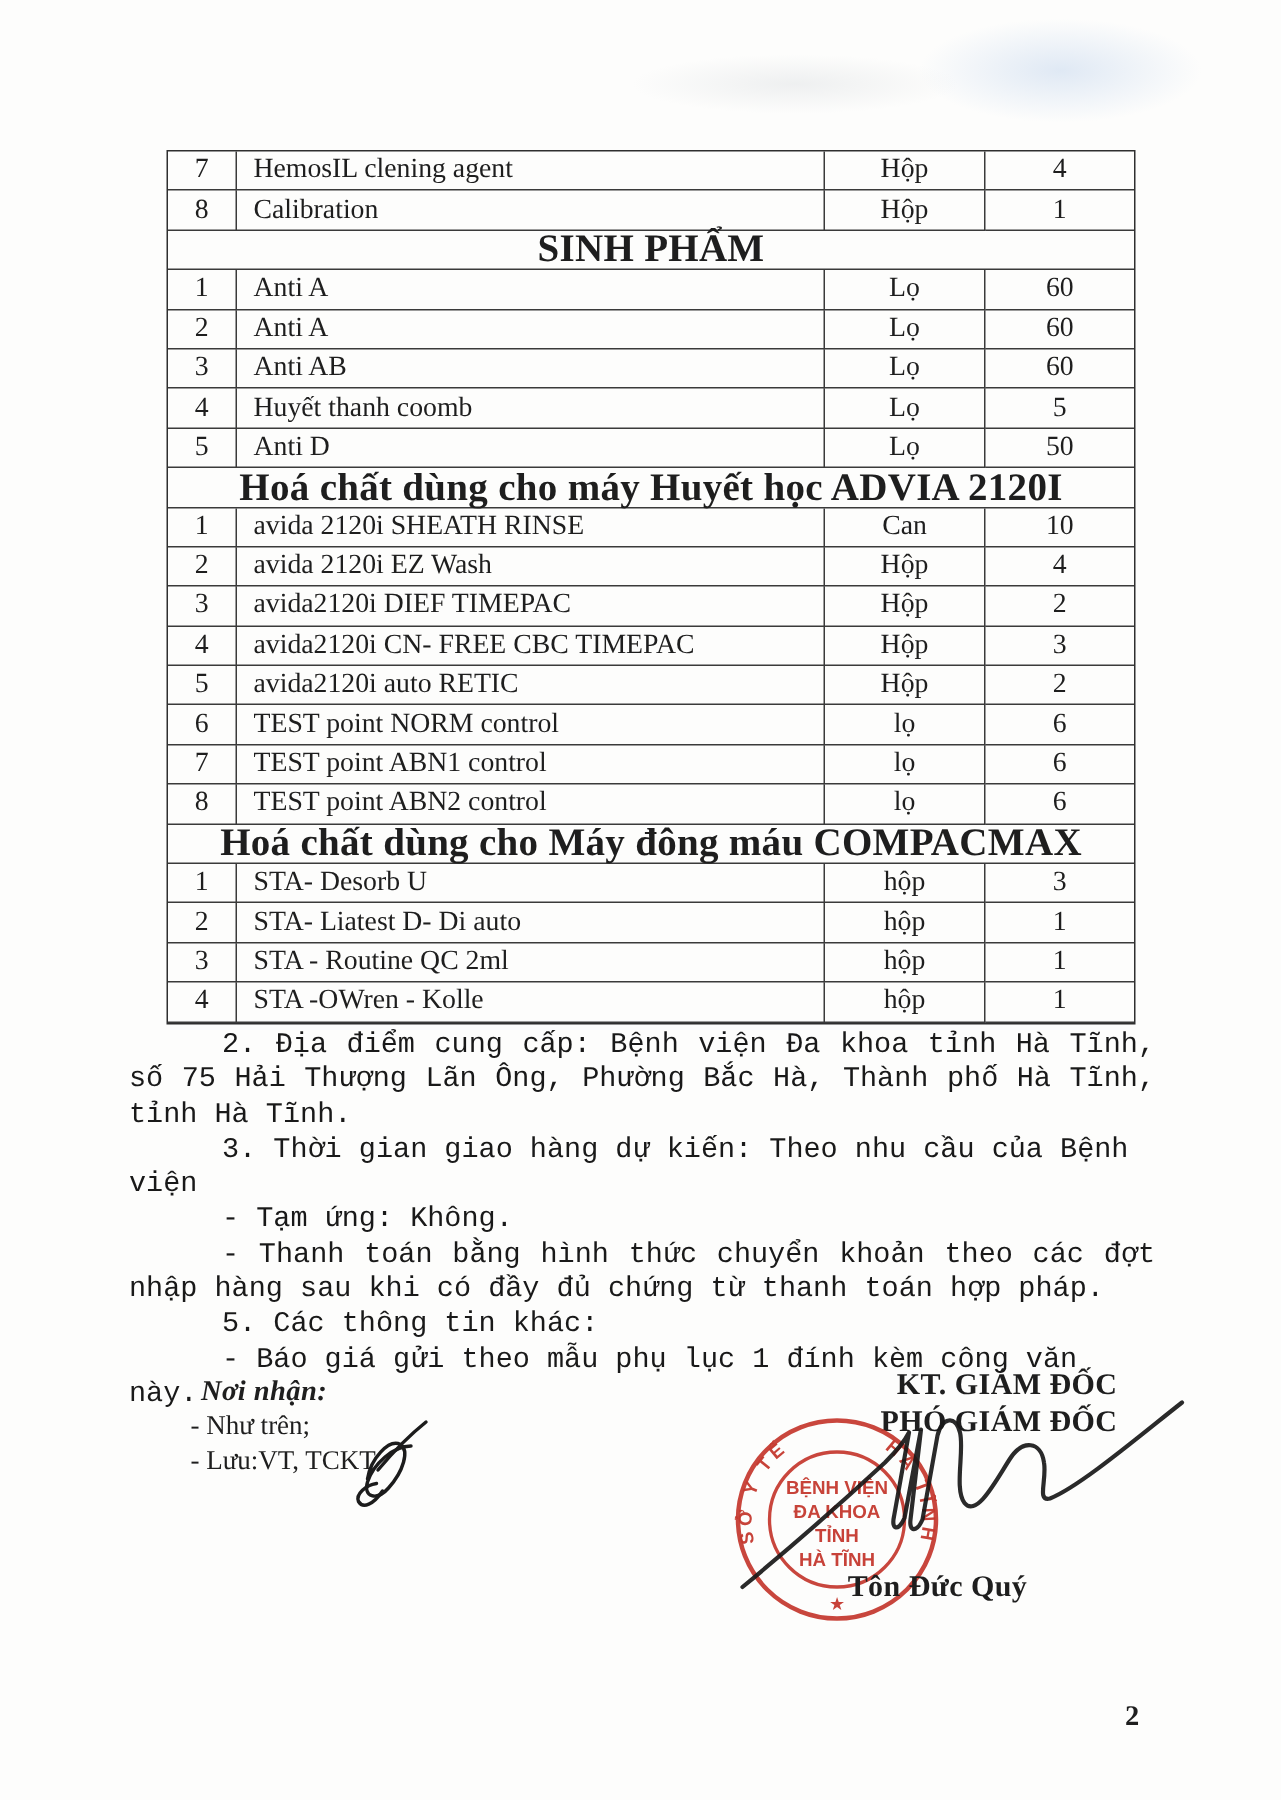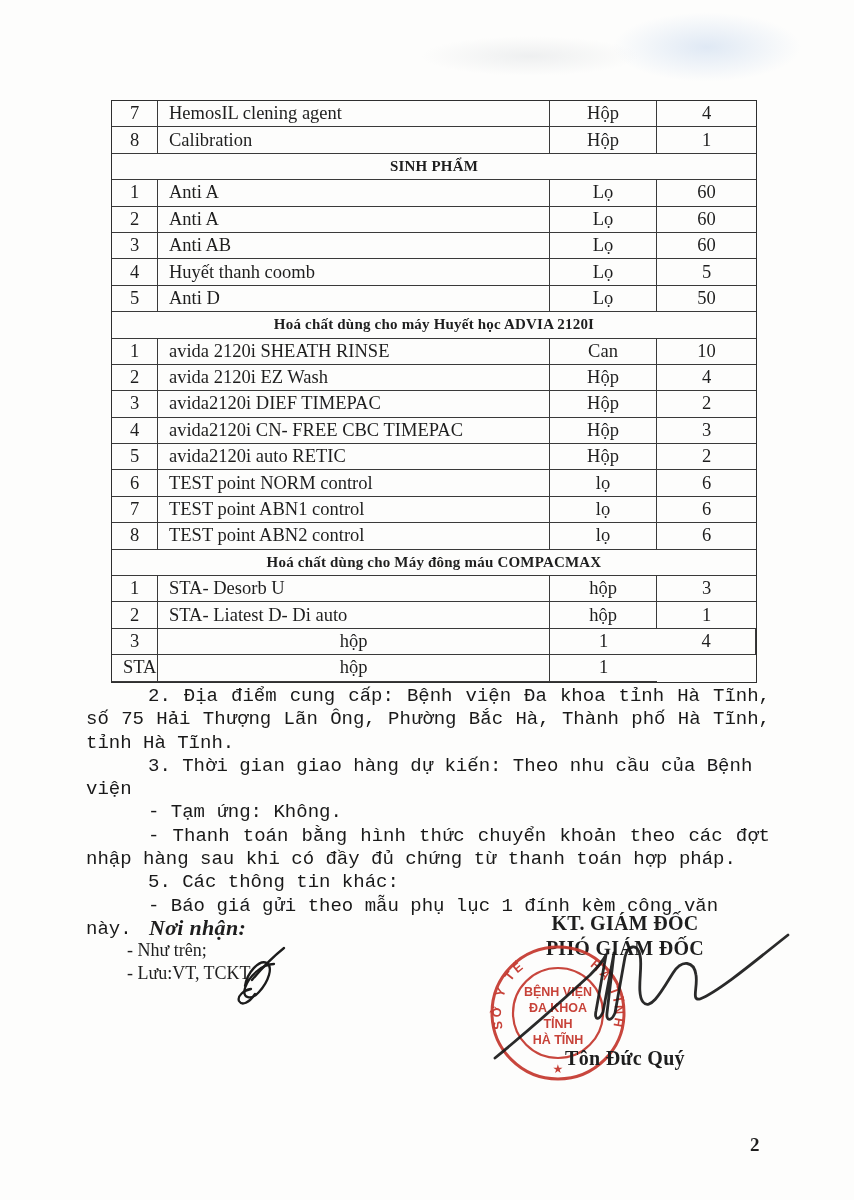--- a/index.html
+++ b/index.html
@@ -28,36 +28,36 @@
     border-bottom:1.3px solid #3a3a3a;
     display:flex; align-items:center; overflow:hidden; white-space:nowrap;
   }
   .c-no,.c-unit,.c-qty{justify-content:center;}
   .c-no,.c-name,.c-unit{border-right:1.3px solid #3a3a3a;}
   .c-name{padding-left:11px;}
   .t-section{
     grid-column:1/-1; height:26.4px; box-sizing:border-box;
     border-bottom:1.3px solid #3a3a3a;
     display:flex; align-items:center; justify-content:center;
-    font-weight:bold; font-size:15px; letter-spacing:.2px;
+    font-weight:bold; font-size:26px; letter-spacing:.2px;
   }
 
   
   #body-text{
     position:absolute; left:86px; top:685px; width:684px;
     font-size:19px; line-height:23.3px; color:#191919;
   }
   #body-text p{margin:0;}
   .p-indent{text-indent:62px;font-family:Liberation Mono, monospace;}
   .p-justify{text-align:justify;}
 
   
   #recipients{position:absolute; left:127px; top:916px; font-size:18px; line-height:23px;}
-  #recipients .r-title{font-weight:bold; font-style:italic; font-size:22px; margin-left:22px; letter-spacing:.3px;}
-  #signatory-block{position:absolute; left:505px; top:911px; width:240px; text-align:center;
+  #recipients .r-title{font-weight:bold; font-style:italic; font-size:19px; margin-left:7px; letter-spacing:.3px;}
+  #signatory-block{position:absolute; left:505px; top:911px; width:240px; text-align:right;
     font-weight:bold; font-size:20px; line-height:24.5px; letter-spacing:.3px;}
   #signer-name{position:absolute; left:505px; top:1047px; width:240px; text-align:center;
     font-weight:bold; font-size:20px; letter-spacing:.3px; z-index:4;}
   #stamp-svg{position:absolute; left:483px; top:938px; z-index:2;}
   #approval-signature{position:absolute; left:468px; top:915px; z-index:3;}
   #recipients-signature{position:absolute; left:224px; top:940px; z-index:3;}
   #page-number{position:absolute; left:750px; top:1134px; font-weight:bold; font-size:19px;}
 </style>
 </head>
 <body>
@@ -133,20 +133,21 @@
       <div class="t-section">Hoá chất dùng cho Máy đông máu COMPACMAX</div>
       <div class="t-cell c-no">1</div>
       <div class="t-cell c-name">STA- Desorb U</div>
       <div class="t-cell c-unit">hộp</div>
       <div class="t-cell c-qty">3</div>
       <div class="t-cell c-no">2</div>
       <div class="t-cell c-name">STA- Liatest D- Di auto</div>
       <div class="t-cell c-unit">hộp</div>
       <div class="t-cell c-qty">1</div>
       <div class="t-cell c-no">3</div>
+      <div class="t-cell c-name">STA - Routine QC 2ml</div>
       <div class="t-cell c-unit">hộp</div>
       <div class="t-cell c-qty">1</div>
       <div class="t-cell c-no t-row-last-cell">4</div>
       <div class="t-cell c-name t-row-last-cell">STA -OWren - Kolle</div>
       <div class="t-cell c-unit t-row-last-cell">hộp</div>
       <div class="t-cell c-qty t-row-last-cell">1</div>
     </div>
 
   <div id="body-text">
     <p class="p-indent p-justify">2. Địa điểm cung cấp: Bệnh viện Đa khoa tỉnh Hà Tĩnh, số 75 Hải Thượng Lãn Ông, Phường Bắc Hà, Thành phố Hà Tĩnh, tỉnh Hà Tĩnh.</p>

